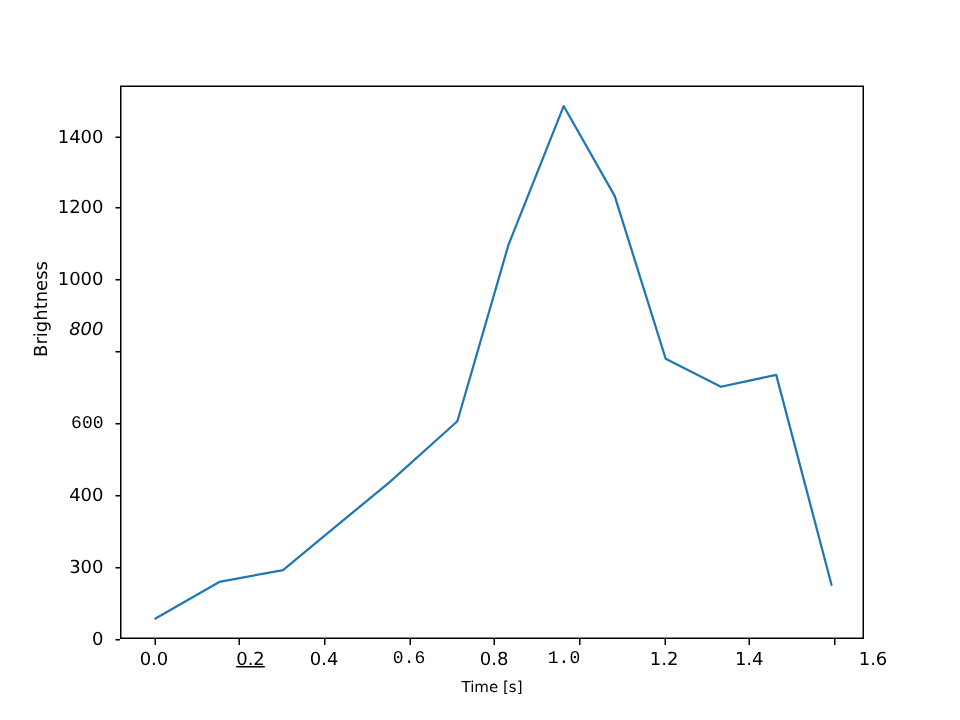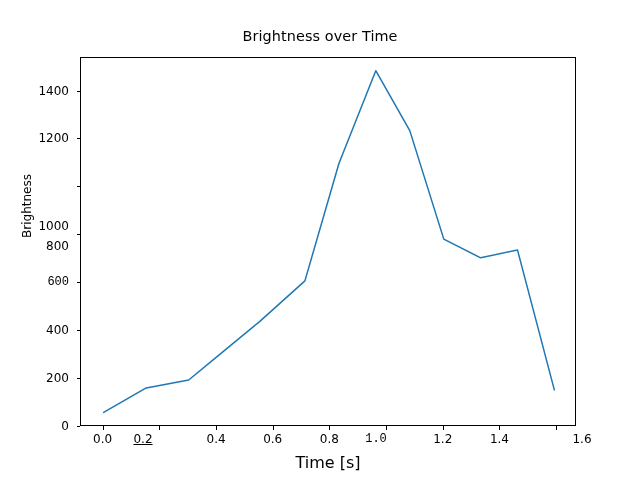--- a/index.html
+++ b/index.html
@@ -82,81 +82,80 @@
     white-space: nowrap;
     text-align: left;
   }
   
   #xlabel {
     position: absolute;
     left: 80px;
     width: 496px;
     top: 453px;
     text-align: center;
-    font-size: 16px;
+    font-size: 10px;
     color: #000000;
   }
   #ylabel {
     position: absolute;
     left: -63px;
     top: 199px;
     width: 180px;
     text-align: center;
     font-size: 12px;
     color: #000000;
     transform: rotate(-90deg);
     transform-origin: center center;
   }
 </style>
 </head>
 <body>
 
 <div id="figure">
 
-  <div id="chart-title">Brightness over Time</div>
 
   <div id="axes">
     <svg id="plot-svg" viewBox="0 0 496 369" preserveAspectRatio="none">
       <polyline id="data-line" fill="none" stroke="#1f77b4" stroke-width="1.5" stroke-linejoin="round" stroke-linecap="round" points="22.67,354.38 65.19,329.94 107.70,322.04 136.05,298.55 178.56,263.57 223.91,222.84 257.92,105.43 294.77,12.70 328.78,72.60 362.79,181.15 399.63,199.84 436.48,191.93 473.33,331.86"></polyline>
     </svg>
   </div>
 
   <div id="xticks">
       <div class="xtick-mark" style="left: 102.67px;"></div>
       <div class="xtick-label" style="left: 102.67px;">0.0</div>
       <div class="xtick-mark" style="left: 159.36px;"></div>
-      <div class="xtick-label" style="left: 143px; text-decoration: underline;">0.2</div>
+      <div class="xtick-label" style="left: 167px; text-decoration: underline;">0.2</div>
       <div class="xtick-mark" style="left: 216.05px;"></div>
       <div class="xtick-label" style="left: 216.05px; text-align: center;">0.4</div>
       <div class="xtick-mark" style="left: 272.73px;"></div>
-      <div class="xtick-label" style="left: 272.73px;">0.6</div>
+      <div class="xtick-label" style="left: 272.73px; font-family: Liberation Mono, monospace;">0.6</div>
       <div class="xtick-mark" style="left: 329.42px;"></div>
       <div class="xtick-label" style="left: 329.42px;">0.8</div>
       <div class="xtick-mark" style="left: 386.1px;"></div>
       <div class="xtick-label" style="left: 376px; font-family: Liberation Mono, monospace;">1.0</div>
       <div class="xtick-mark" style="left: 442.79px;"></div>
       <div class="xtick-label" style="left: 442.79px;">1.2</div>
       <div class="xtick-mark" style="left: 499.47px;"></div>
       <div class="xtick-label" style="left: 499.47px;">1.4</div>
       <div class="xtick-mark" style="left: 556.16px;"></div>
       <div class="xtick-label" style="left: 582px;">1.6</div>
     </div>
   <div id="yticks">
       <div class="ytick-mark" style="top: 426px;"></div>
       <div class="ytick-label" style="top: 426px;">0</div>
       <div class="ytick-mark" style="top: 378.08px;"></div>
-      <div class="ytick-label" style="top: 378.08px;">200</div>
+      <div class="ytick-label" style="top: 378.08px;">300</div>
       <div class="ytick-mark" style="top: 330.16px;"></div>
       <div class="ytick-label" style="top: 330.16px;">400</div>
       <div class="ytick-mark" style="top: 282.23px;"></div>
       <div class="ytick-label" style="top: 282.23px; font-family: Liberation Mono, monospace;">600</div>
       <div class="ytick-mark" style="top: 234.31px;"></div>
-      <div class="ytick-label" style="top: 246px;">800</div>
+      <div class="ytick-label" style="top: 219px; font-style: italic;">800</div>
       <div class="ytick-mark" style="top: 186.39px;"></div>
-      <div class="ytick-label" style="top: 186.39px; margin-top: 40px;">1000</div>
+      <div class="ytick-label" style="top: 186.39px;">1000</div>
       <div class="ytick-mark" style="top: 138.47px;"></div>
       <div class="ytick-label" style="top: 138.47px;">1200</div>
       <div class="ytick-mark" style="top: 90.55px;"></div>
       <div class="ytick-label" style="top: 90.55px;">1400</div>
     </div>
 
   <div id="xlabel">Time [s]</div>
   <div id="ylabel">Brightness</div>
 
 </div>

